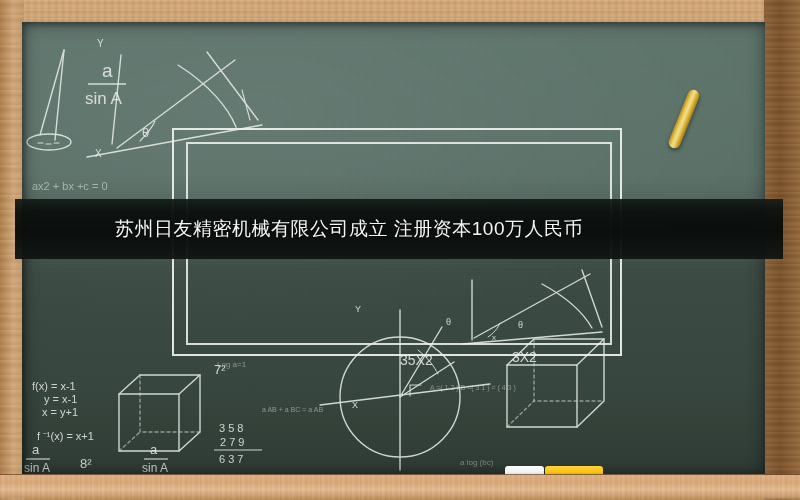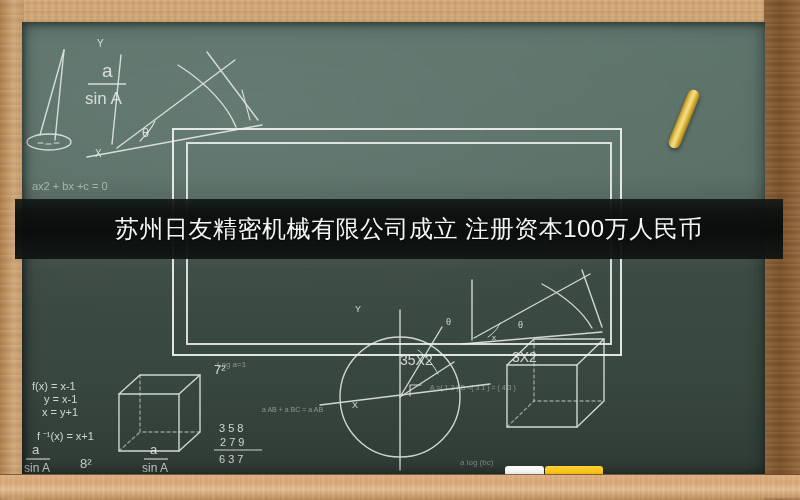--- a/index.html
+++ b/index.html
@@ -152,21 +152,21 @@
     background: linear-gradient(180deg,
       rgba(20,26,23,0.93) 0%,
       rgba(12,16,14,0.97) 22%,
       rgba(9,12,11,0.98) 55%,
       rgba(16,21,19,0.95) 100%);
     display: flex;
     align-items: center;
   }
   .banner-text {
     color: #f4f6f5;
-    font-size: 24px;
+    font-size: 19px;
     letter-spacing: 0.5px;
     margin-left: 100px;
     white-space: nowrap;
     font-weight: 400;
     text-shadow: 0 1px 1px rgba(0,0,0,0.8);
   }
 </style>
 </head>
 <body>
 

